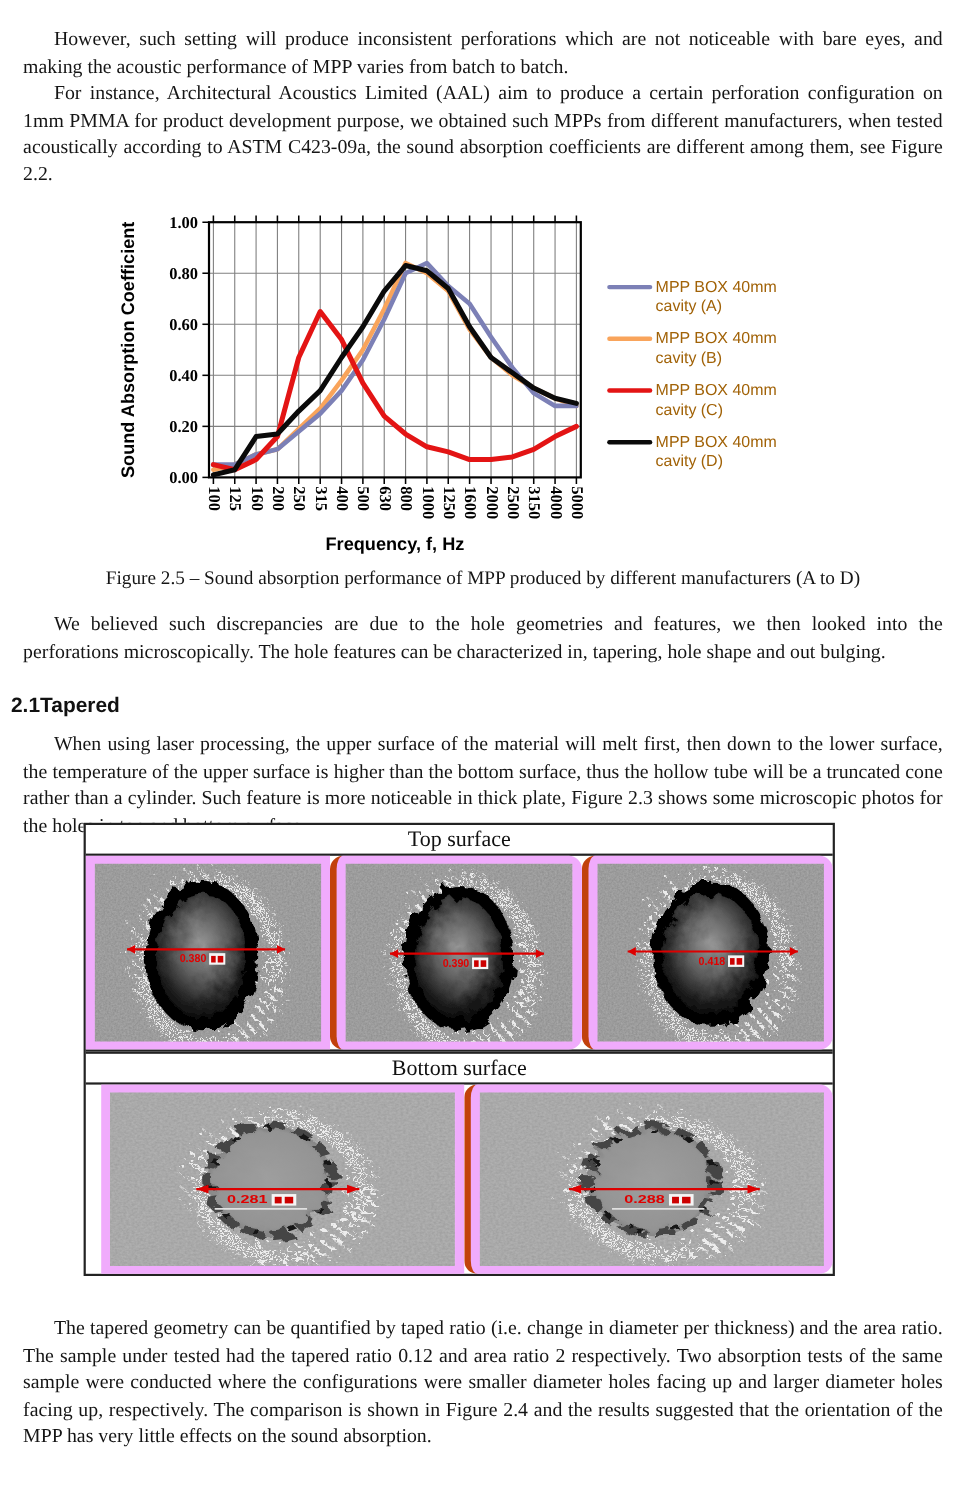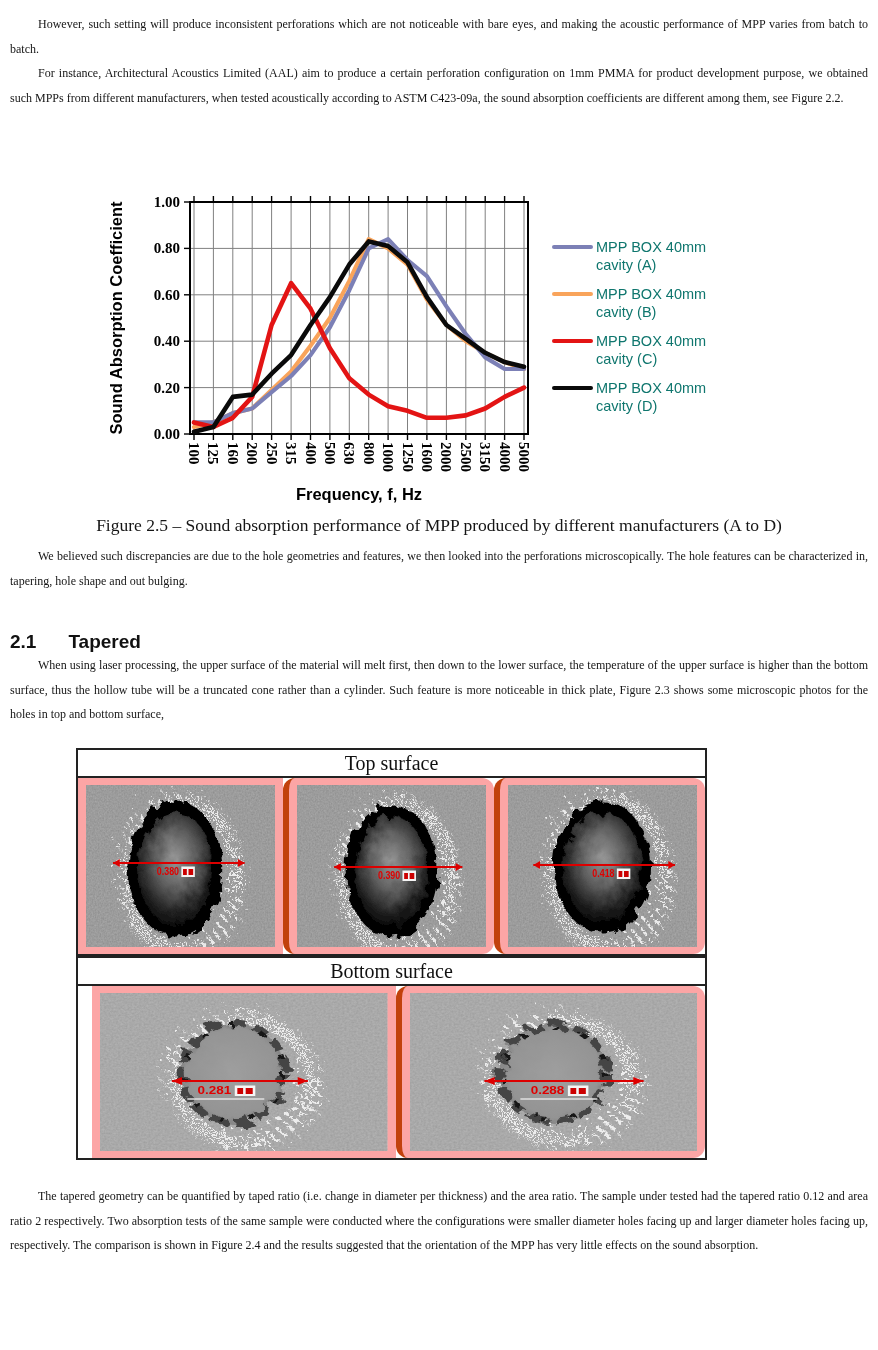--- a/index.html
+++ b/index.html
@@ -1,38 +1,38 @@
 <!DOCTYPE html>
 <html><head>
 <meta charset="utf-8">
 <style>
   html,body{margin:0;padding:0;background:#ffffff;}
   .page{position:relative;width:878px;height:1350px;background:#ffffff;
         font-family:"Liberation Serif",serif;color:#151515;overflow:hidden;}
-  .body{position:absolute;left:10px;right:10px;margin:0;font-size:12px;
+  .body{position:absolute;left:10px;right:10px;margin:11px;font-size:18px;
         line-height:24.5px;text-align:justify;text-indent:28px;}
   .caption{position:absolute;left:10px;right:10px;margin:0;font-size:17.5px;
         text-align:center;}
   .heading{position:absolute;left:10px;margin:0;font-family:"Liberation Sans",sans-serif;
-        font-weight:bold;font-size:19px;display:flex;gap:32px;color:#111;}
+        font-weight:bold;font-size:19px;display:flex;color:#111;}
   
   .chart{position:absolute;left:0;top:190px;width:878px;height:322px;}
   .chart svg{position:absolute;left:100px;top:0;}
-  .legend{position:absolute;left:552px;top:48px;width:240px;
-        font-family:"Liberation Sans",sans-serif;font-size:14.5px;line-height:18px;color:#0f766e;}
+  .legend{position:absolute;left:552px;top:62px;width:240px;
+        font-family:"Liberation Sans",sans-serif;font-size:14.5px;line-height:18px;color:#a16207;}
   .legend-entry{display:flex;align-items:flex-start;margin-bottom:11px;height:36px;}
   .legend-swatch{width:41px;height:4px;margin-top:7px;margin-right:3px;flex:0 0 41px;border-radius:2px;}
   
-  .fig23{position:absolute;left:76px;top:748px;width:631px;border:2px solid #222;
+  .fig23{position:absolute;left:76px;top:748px;width:683px;border:2px solid #222;
         background:#fff;box-sizing:border-box;}
   .fig23-header{height:26px;line-height:26px;text-align:center;font-size:20px;color:#111;}
   .fig23-header.hb{border-top:2px solid #222;font-family:Liberation Serif, serif;}
   .fig23-row{display:flex;border-top:2px solid #222;border-bottom:2px solid #222;}
   .fig23-row:last-child{border-bottom:none;padding-left:14px;}
-  .fig23-cell{flex:1 1 0;padding:7px 8px;box-sizing:border-box;background:#fca5a5;}
+  .fig23-cell{flex:1 1 0;padding:7px 8px;box-sizing:border-box;background:#f0abfc;}
   .fig23-cell + .fig23-cell{border-left:6px solid #c2410c;border-radius:12px;}
   .row-top .fig23-cell{height:176px;}
   .row-bot .fig23-cell{height:172px;}
   .fig23-cell svg{display:block;}
   .hiddefs{position:absolute;width:0;height:0;}
 </style>
 </head>
 <body>
 
 <div class="page">

